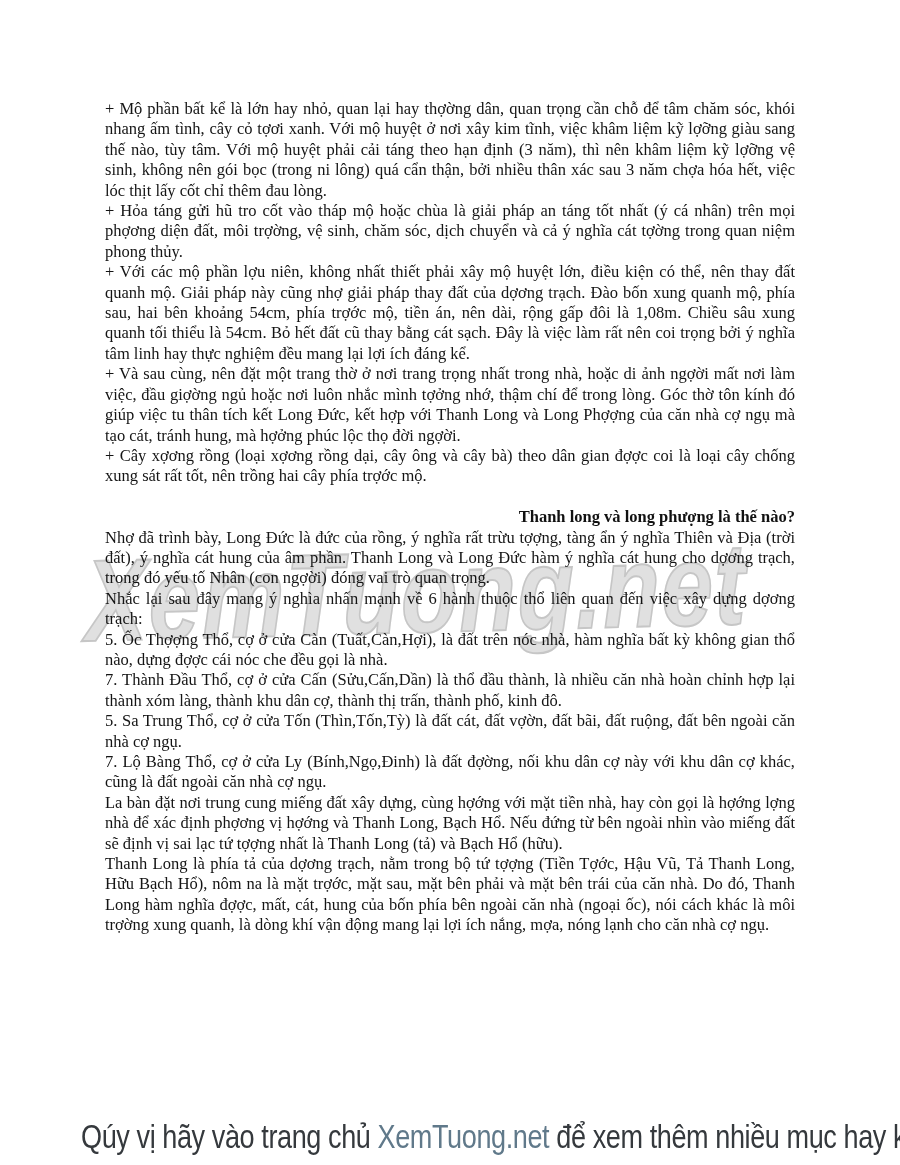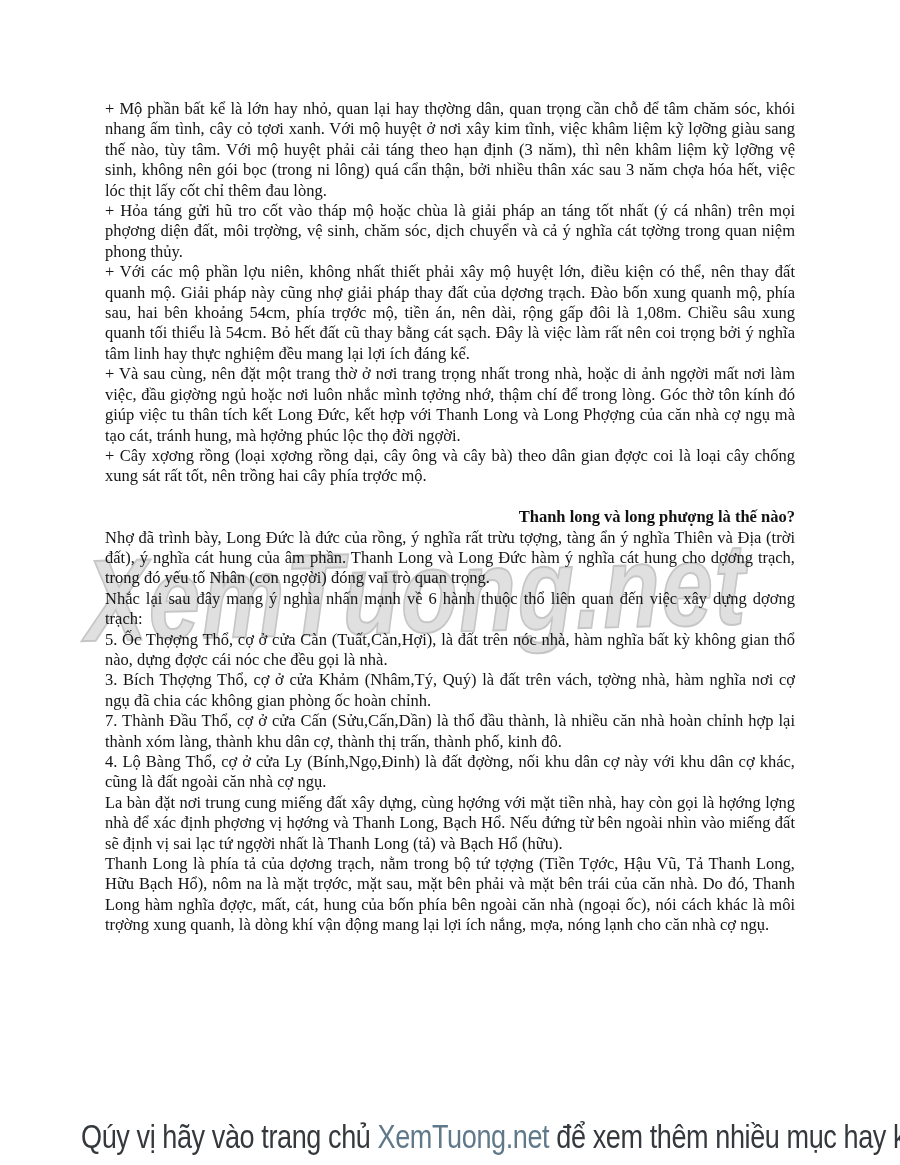--- a/index.html
+++ b/index.html
@@ -89,24 +89,24 @@
     <p>+ Hỏa táng gửi hũ tro cốt vào tháp mộ hoặc chùa là giải pháp an táng tốt nhất (ý cá nhân) trên mọi phợơng diện đất, môi trợờng, vệ sinh, chăm sóc, dịch chuyển và cả ý nghĩa cát tợờng trong quan niệm phong thủy.</p>
     <p>+ Với các mộ phần lợu niên, không nhất thiết phải xây mộ huyệt lớn, điều kiện có thể, nên thay đất quanh mộ. Giải pháp này cũng nhợ giải pháp thay đất của dợơng trạch. Đào bốn xung quanh mộ, phía sau, hai bên khoảng 54cm, phía trợớc mộ, tiền án, nên dài, rộng gấp đôi là 1,08m. Chiều sâu xung quanh tối thiểu là 54cm. Bỏ hết đất cũ thay bằng cát sạch. Đây là việc làm rất nên coi trọng bởi ý nghĩa tâm linh hay thực nghiệm đều mang lại lợi ích đáng kể.</p>
     <p>+ Và sau cùng, nên đặt một trang thờ ở nơi trang trọng nhất trong nhà, hoặc di ảnh ngợời mất nơi làm việc, đầu giợờng ngủ hoặc nơi luôn nhắc mình tợởng nhớ, thậm chí để trong lòng. Góc thờ tôn kính đó giúp việc tu thân tích kết Long Đức, kết hợp với Thanh Long và Long Phợợng của căn nhà cợ ngụ mà tạo cát, tránh hung, mà hợởng phúc lộc thọ đời ngợời.</p>
     <p>+ Cây xợơng rồng (loại xợơng rồng dại, cây ông và cây bà) theo dân gian đợợc coi là loại cây chống xung sát rất tốt, nên trồng hai cây phía trợớc mộ.</p>
 
     <h2>Thanh long và long phượng là thế nào?</h2>
 
     <p>Nhợ đã trình bày, Long Đức là đức của rồng, ý nghĩa rất trừu tợợng, tàng ẩn ý nghĩa Thiên và Địa (trời đất), ý nghĩa cát hung của âm phần. Thanh Long và Long Đức hàm ý nghĩa cát hung cho dợơng trạch, trong đó yếu tố Nhân (con ngợời) đóng vai trò quan trọng.</p>
     <p>Nhắc lại sau đây mang ý nghìa nhấn mạnh về 6 hành thuộc thổ liên quan đến việc xây dựng dợơng trạch:</p>
     <p>5. Ốc Thợợng Thổ, cợ ở cửa Càn (Tuất,Càn,Hợi), là đất trên nóc nhà, hàm nghĩa bất kỳ không gian thổ nào, dựng đợợc cái nóc che đều gọi là nhà.</p>
-    <p>3. Bích Thợợng Thổ, cợ ở cửa Khảm (Nhâm,Tý, Quý) là đất trên vách, tợờng nhà, hàm nghĩa nơi cợ ngụ đã chia các không gian phòng ốc hoàn chỉnh.</p>
     <p>7. Thành Đầu Thổ, cợ ở cửa Cấn (Sửu,Cấn,Dần) là thổ đầu thành, là nhiều căn nhà hoàn chỉnh hợp lại thành xóm làng, thành khu dân cợ, thành thị trấn, thành phố, kinh đô.</p>
-    <p>4. Lộ Bàng Thổ, cợ ở cửa Ly (Bính,Ngọ,Đinh) là đất đợờng, nối khu dân cợ này với khu dân cợ khác, cũng là đất ngoài căn nhà cợ ngụ.</p>
-    <p>La bàn đặt nơi trung cung miếng đất xây dựng, cùng hợớng với mặt tiền nhà, hay còn gọi là hợớng lợng nhà để xác định phợơng vị hợớng và Thanh Long, Bạch Hổ. Nếu đứng từ bên ngoài nhìn vào miếng đất sẽ định vị sai lạc tứ ngợời nhất là Thanh Long (tả) và Bạch Hổ (hữu).</p>
+    <p>5. Sa Trung Thổ, cợ ở cửa Tốn (Thìn,Tốn,Tỳ) là đất cát, đất vợờn, đất bãi, đất ruộng, đất bên ngoài căn nhà cợ ngụ.</p>
+    <p>7. Lộ Bàng Thổ, cợ ở cửa Ly (Bính,Ngọ,Đinh) là đất đợờng, nối khu dân cợ này với khu dân cợ khác, cũng là đất ngoài căn nhà cợ ngụ.</p>
+    <p>La bàn đặt nơi trung cung miếng đất xây dựng, cùng hợớng với mặt tiền nhà, hay còn gọi là hợớng lợng nhà để xác định phợơng vị hợớng và Thanh Long, Bạch Hổ. Nếu đứng từ bên ngoài nhìn vào miếng đất sẽ định vị sai lạc tứ tợợng nhất là Thanh Long (tả) và Bạch Hổ (hữu).</p>
     <p>Thanh Long là phía tả của dợơng trạch, nằm trong bộ tứ tợợng (Tiền Tợớc, Hậu Vũ, Tả Thanh Long, Hữu Bạch Hổ), nôm na là mặt trợớc, mặt sau, mặt bên phải và mặt bên trái của căn nhà. Do đó, Thanh Long hàm nghĩa đợợc, mất, cát, hung của bốn phía bên ngoài căn nhà (ngoại ốc), nói cách khác là môi trợờng xung quanh, là dòng khí vận động mang lại lợi ích nắng, mợa, nóng lạnh cho căn nhà cợ ngụ.</p>
   </div>
 
   <div class="footer" style="color: rgb(53, 57, 61);">
     <span>Qúy vị hãy vào trang chủ </span><a style="color: rgb(96, 121, 138);">XemTuong.net</a><span> để xem thêm nhiều mục hay khác</span>
   </div>
 
 </div>
 
 </body></html>

